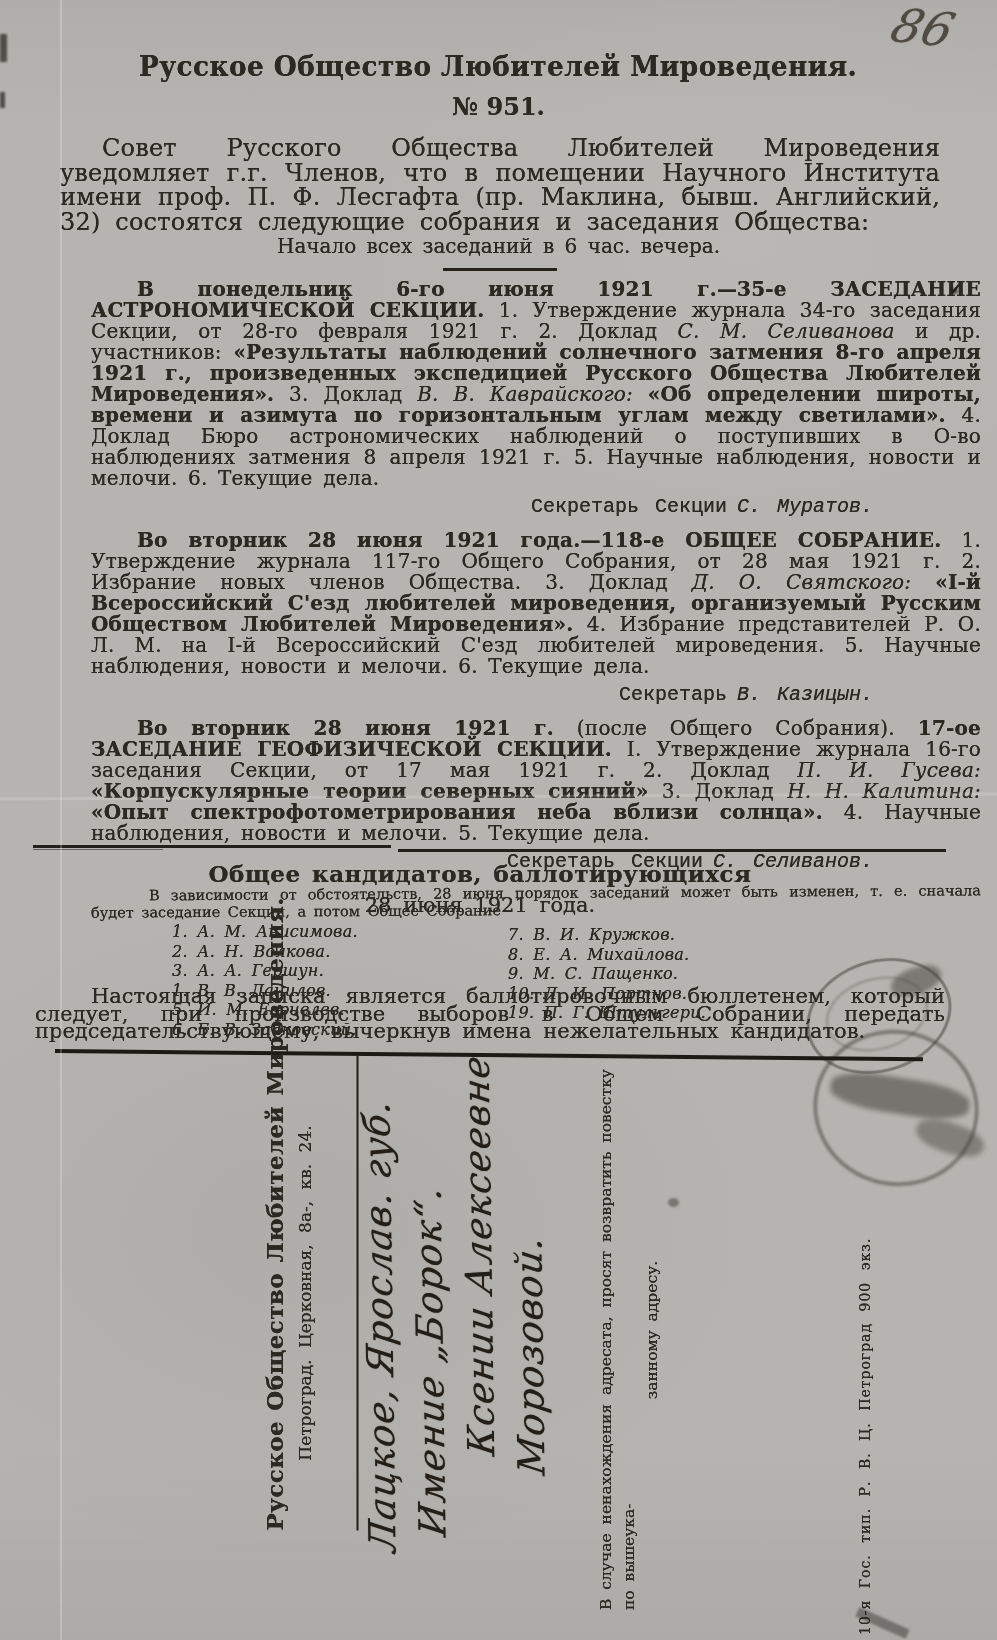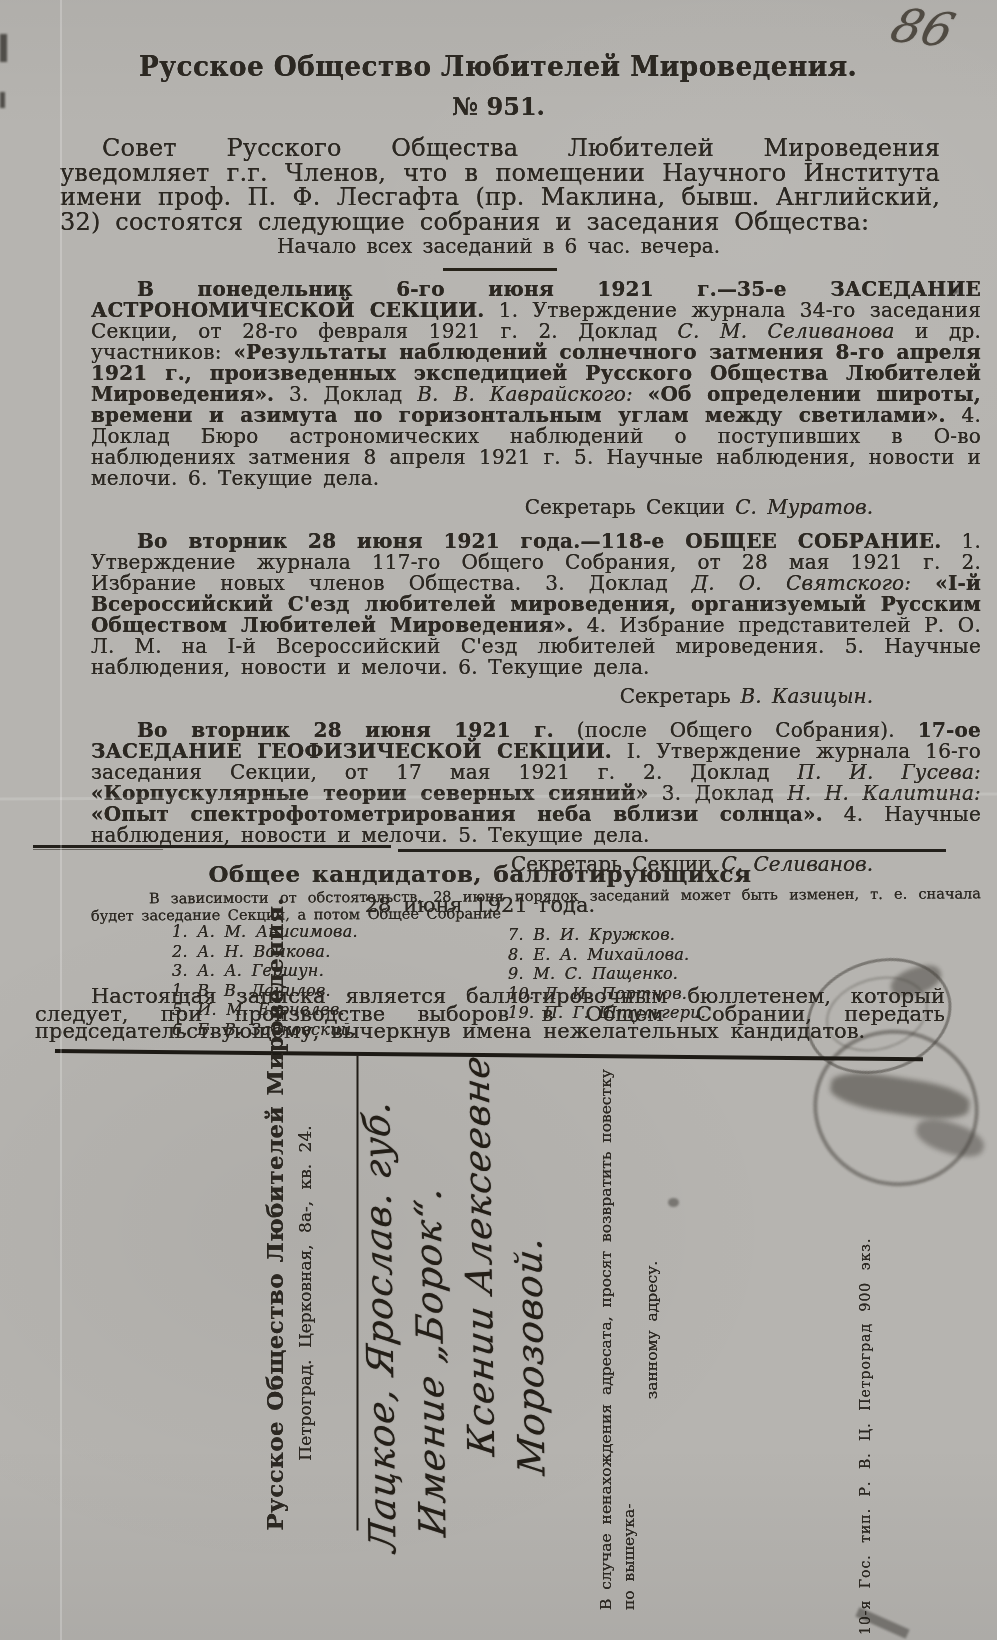--- a/index.html
+++ b/index.html
@@ -23,21 +23,21 @@
   .doc-title{top:50px;left:0;width:100%;text-align:center;font-weight:bold;font-size:28px;letter-spacing:.5px;white-space:nowrap;}
   .doc-title .cond{display:inline-block;transform:scaleX(.94);}
   .doc-number{top:92px;left:0;width:100%;text-align:center;font-weight:bold;font-size:24px;}
   .intro-par{top:136px;left:60px;width:880px;text-align:justify;text-indent:42px;font-size:24px;line-height:24.5px;word-spacing:7px;letter-spacing:.2px;}
   .start-line{top:234px;left:0;width:100%;text-align:center;font-size:20px;word-spacing:4px;}
   .rule-short{top:268px;left:443px;width:114px;height:3px;background:#262219;}
   .meetings{top:279px;left:55px;width:890px;margin-left:36px;}
   .meeting-par{margin:0;text-align:justify;text-indent:46px;font-size:20px;line-height:21px;word-spacing:4px;letter-spacing:.2px;}
   .run-b{font-weight:bold;}
   .run-i{font-style:italic;}
-  .secretary{margin:6px 0 12px 0;text-align:right;padding-right:108px;font-size:20px;word-spacing:4px;}
+  .secretary{margin:6px 0 12px 0;text-align:right;padding-right:108px;font-size:20px;word-spacing:4px;font-family:Liberation Mono, monospace;}
   .sec-name{font-style:italic;margin-left:10px;}
   .schedule-note{margin-top:10px;font-size:14.5px;line-height:16.5px;text-align:justify;text-indent:58px;word-spacing:3px;transform:rotate(-.35deg);}
   
   .rule-a{top:845px;left:33px;width:358px;height:3px;background:#23201b;}
   .rule-a2{top:849px;left:33px;width:130px;height:1px;background:rgba(35,32,27,.55);}
   .rule-b{top:849px;left:398px;width:548px;height:3px;background:#23201b;}
   .ballot-title{top:860px;left:0;width:960px;text-align:center;font-weight:bold;font-size:23px;letter-spacing:.5px;word-spacing:3px;}
   .ballot-date{top:893px;left:0;width:960px;text-align:center;font-size:21px;word-spacing:5px;}
   .cand-col{font-size:16px;font-style:italic;line-height:19.5px;letter-spacing:.3px;word-spacing:4px;}
   .cand-left{top:922px;left:172px;}

